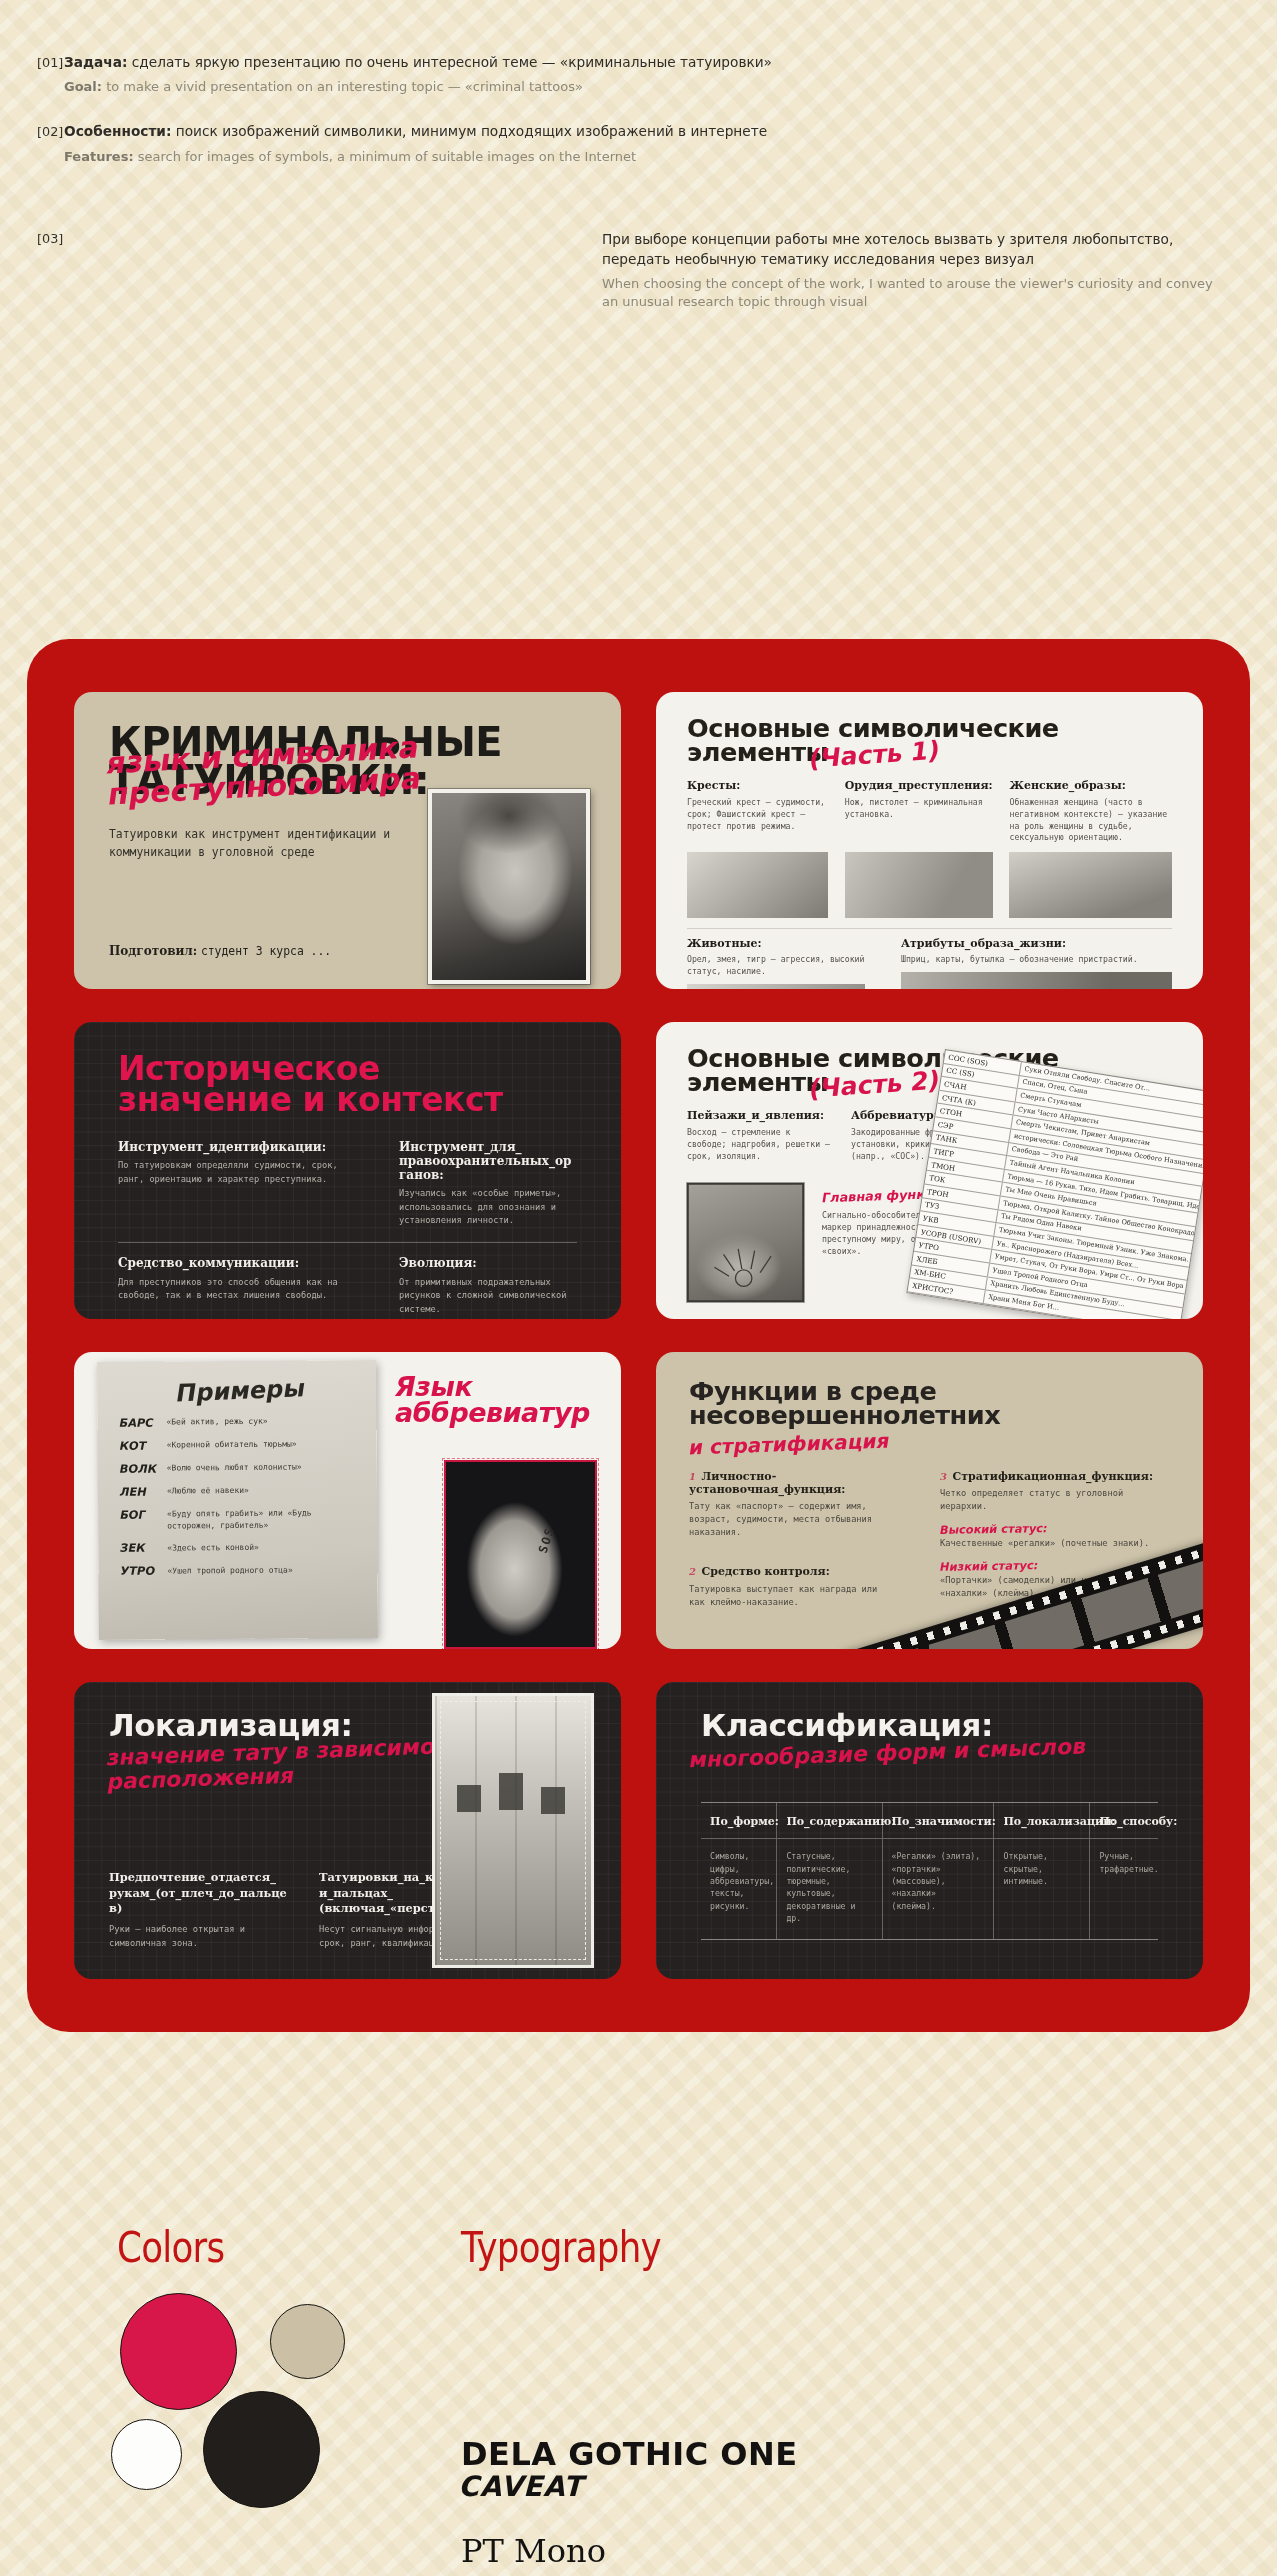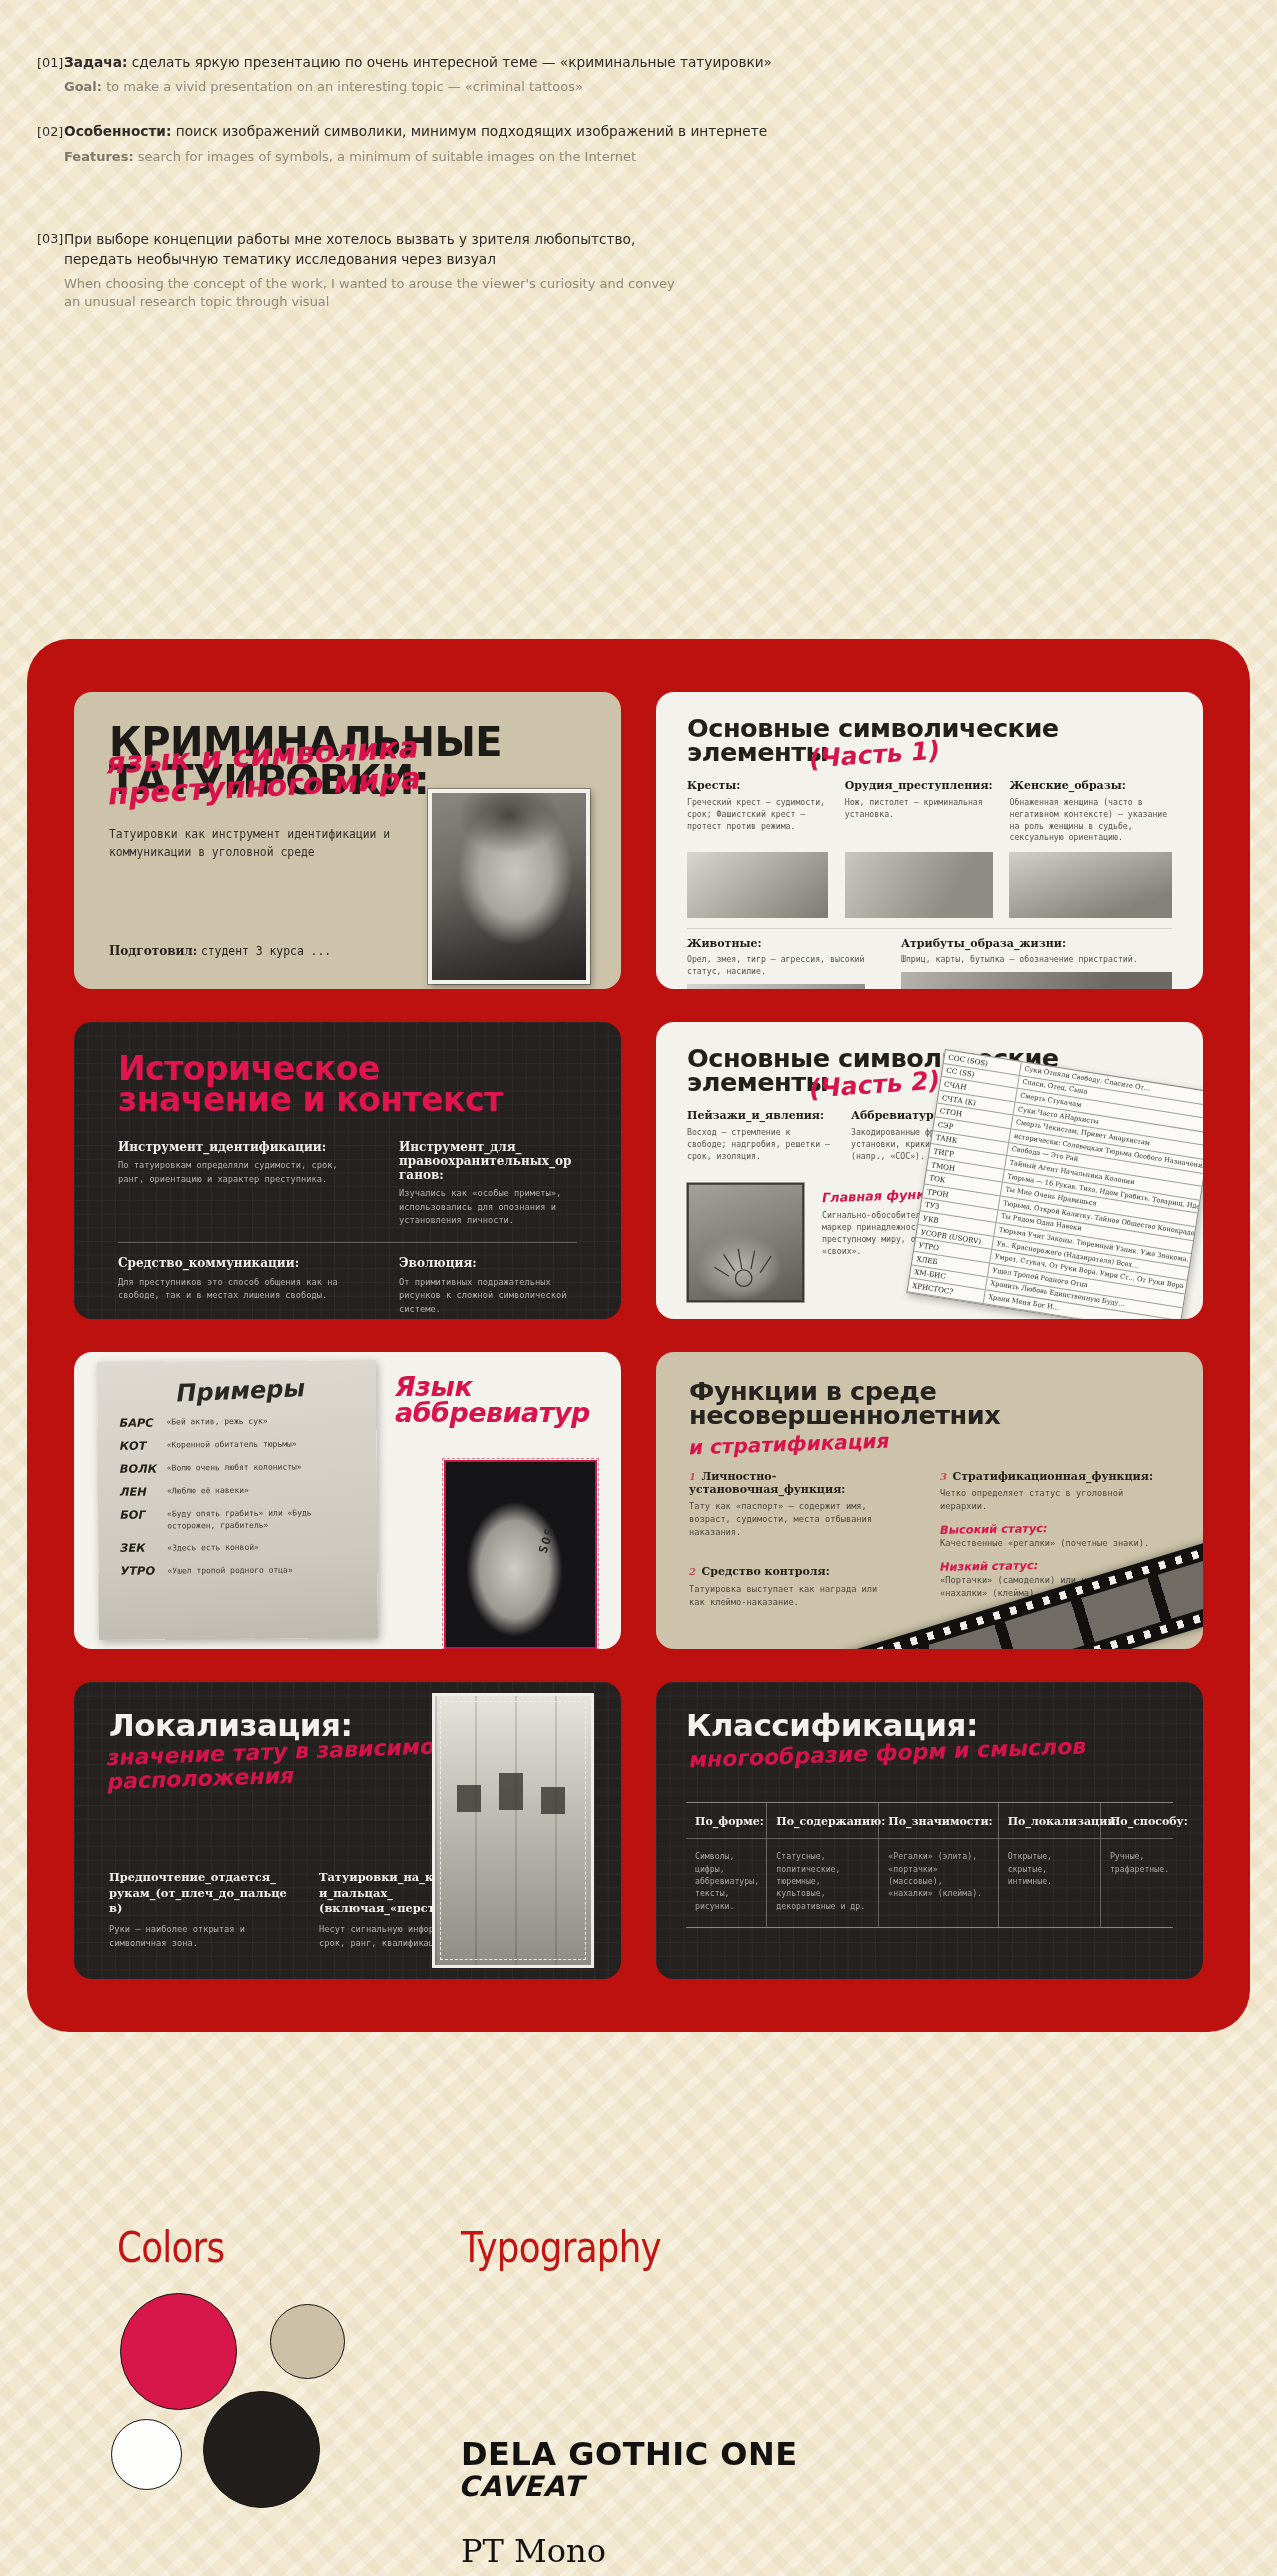--- a/index.html
+++ b/index.html
@@ -16,21 +16,21 @@
       #f1e8cf;
   }
   
   .brief{ height:639px; padding:53px 37px 0; color:#2f2c27; }
   .b-item{ display:flex; }
   .b-num{ width:27px; flex:0 0 27px; font-size:12.8px; color:#33302a; padding-top:1.8px;}
   .b-ru{ font-size:13.7px; line-height:1.45; }
   .b-ru b{ font-weight:bold; }
   .b-en{ font-size:13px; color:#8e8878; margin-top:5.5px; line-height:1.4;}
   .b-en b{ font-weight:bold; color:#7d776a;}
-  .m1{ margin-top:0; } .m2{ margin-top:25.6px; } .m3{ margin-top:64px; }
+  .m1{ margin-top:0; } .m2{ margin-top:25.6px; } .m3{ margin-top:64px;justify-content:space-between; }
   .b-body{ max-width:958px; }
   .w3 .b-ru{ max-width:639px; }
   .w3 .b-en{ max-width:611px; }
 
   
   .deck{
     margin:0 27px; width:1223px; background:#bd1110; border-radius:42px;
     padding:53px 47px; display:grid; grid-template-columns:1fr 1fr;
     grid-template-rows:repeat(4,297px); gap:33px 35px;
   }
@@ -140,21 +140,21 @@
   .s7-blocks{ position:absolute; left:35px; bottom:29px; display:grid; grid-template-columns:183px 205px; gap:27px; }
   .s7 .blkh{ font-size:11.4px; color:#f1efe9; line-height:1.35; }
   .s7 .blkt{ font-size:8.7px; line-height:1.55; color:#b3afa8; margin-top:6.4px; }
   .s7-photo{ position:absolute; right:27px; top:11px; width:162px; height:275px;
     border:3.7px solid #efede7; outline:1.8px dashed #efede7; outline-offset:-9px;
     background:
       repeating-linear-gradient(90deg, rgba(0,0,0,.13) 0 1.8px, transparent 1.8px 40px),
       linear-gradient(180deg,#e6e3dd 0%,#c6c3bc 35%,#8f8c86 100%); }
   .ring{ position:absolute; width:24px; height:27px; background:#36342f; opacity:.8; }
   
-  .s8{ padding:29px 30px; }
+  .s8{ padding:29px 45px; }
   .s8-title{ font-size:31px; color:#f3f1ec; }
   .s8-script{ position:absolute; left:33px; top:58px; font-size:22px; width:420px; transform:rotate(-2deg); }
   .s8-table{ margin-top:62px; display:grid; grid-template-columns:16.5% 23% 24.5% 21% 15%;
     border-top:0.9px solid rgba(255,255,255,.45); border-bottom:0.9px solid rgba(255,255,255,.45); }
   .s8-hc{ font-family:"DejaVu Serif",serif; font-weight:bold; font-size:11px; color:#f0eee8;
     padding:12px 9px 10px; border-bottom:0.9px solid rgba(255,255,255,.3); }
   .s8-c{ font-family:"DejaVu Sans Mono",monospace; font-size:8.2px; line-height:1.5; color:#aba79f;
     padding:11px 9px 14.6px; min-height:88px; }
   .bl{ border-left:0.9px solid rgba(255,255,255,.3); }
   

